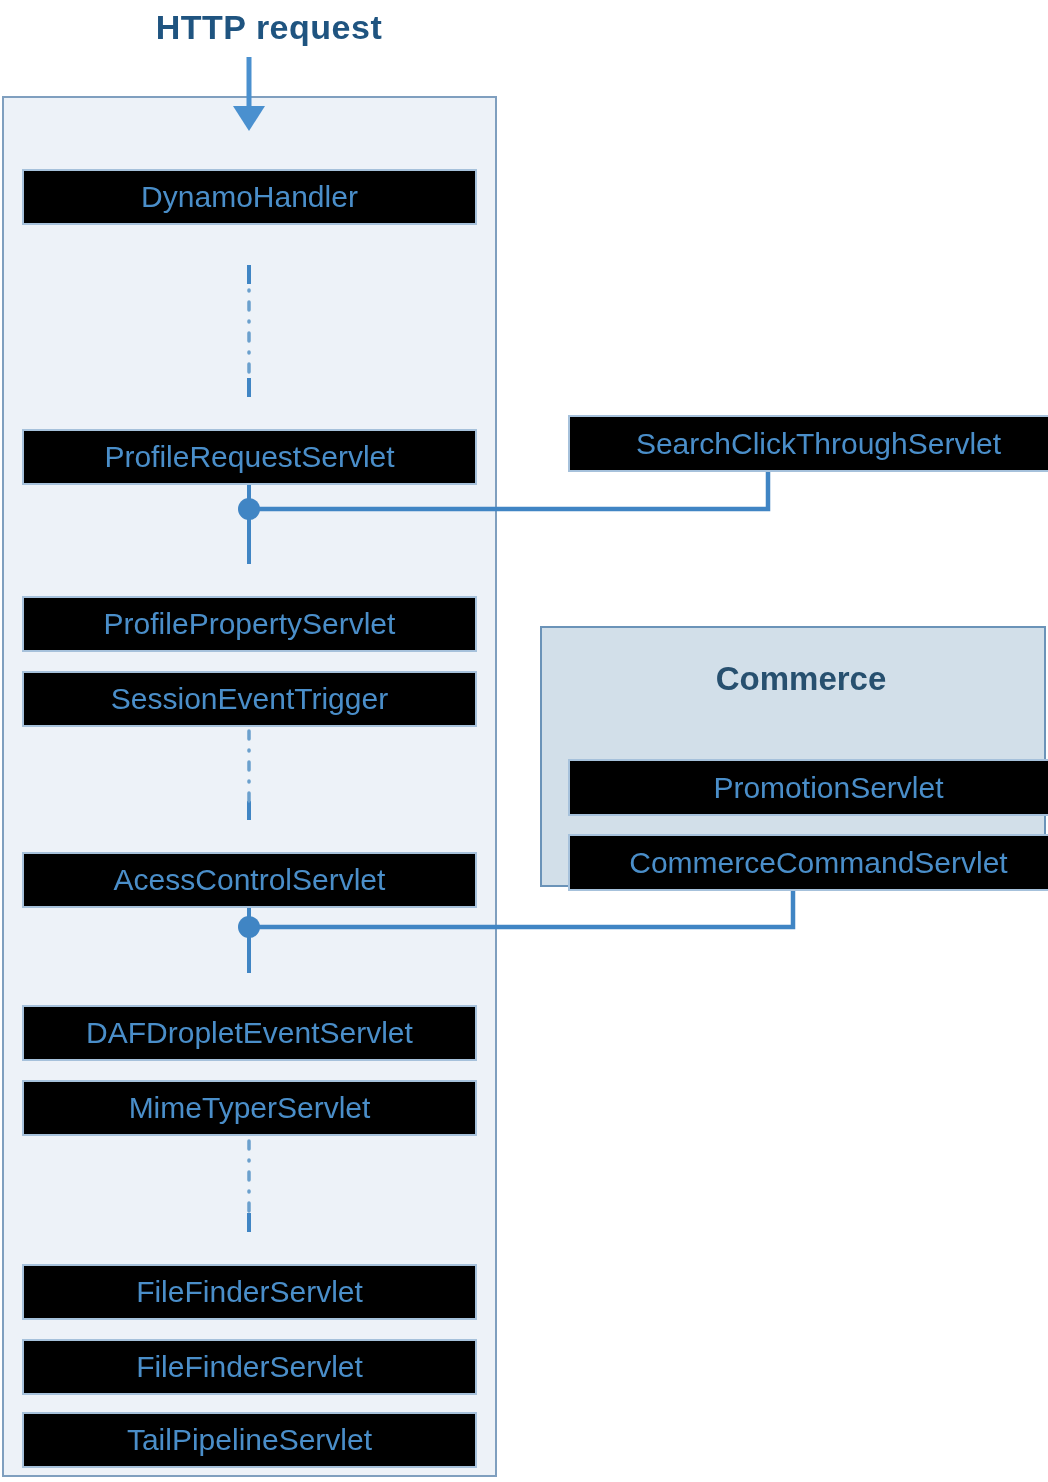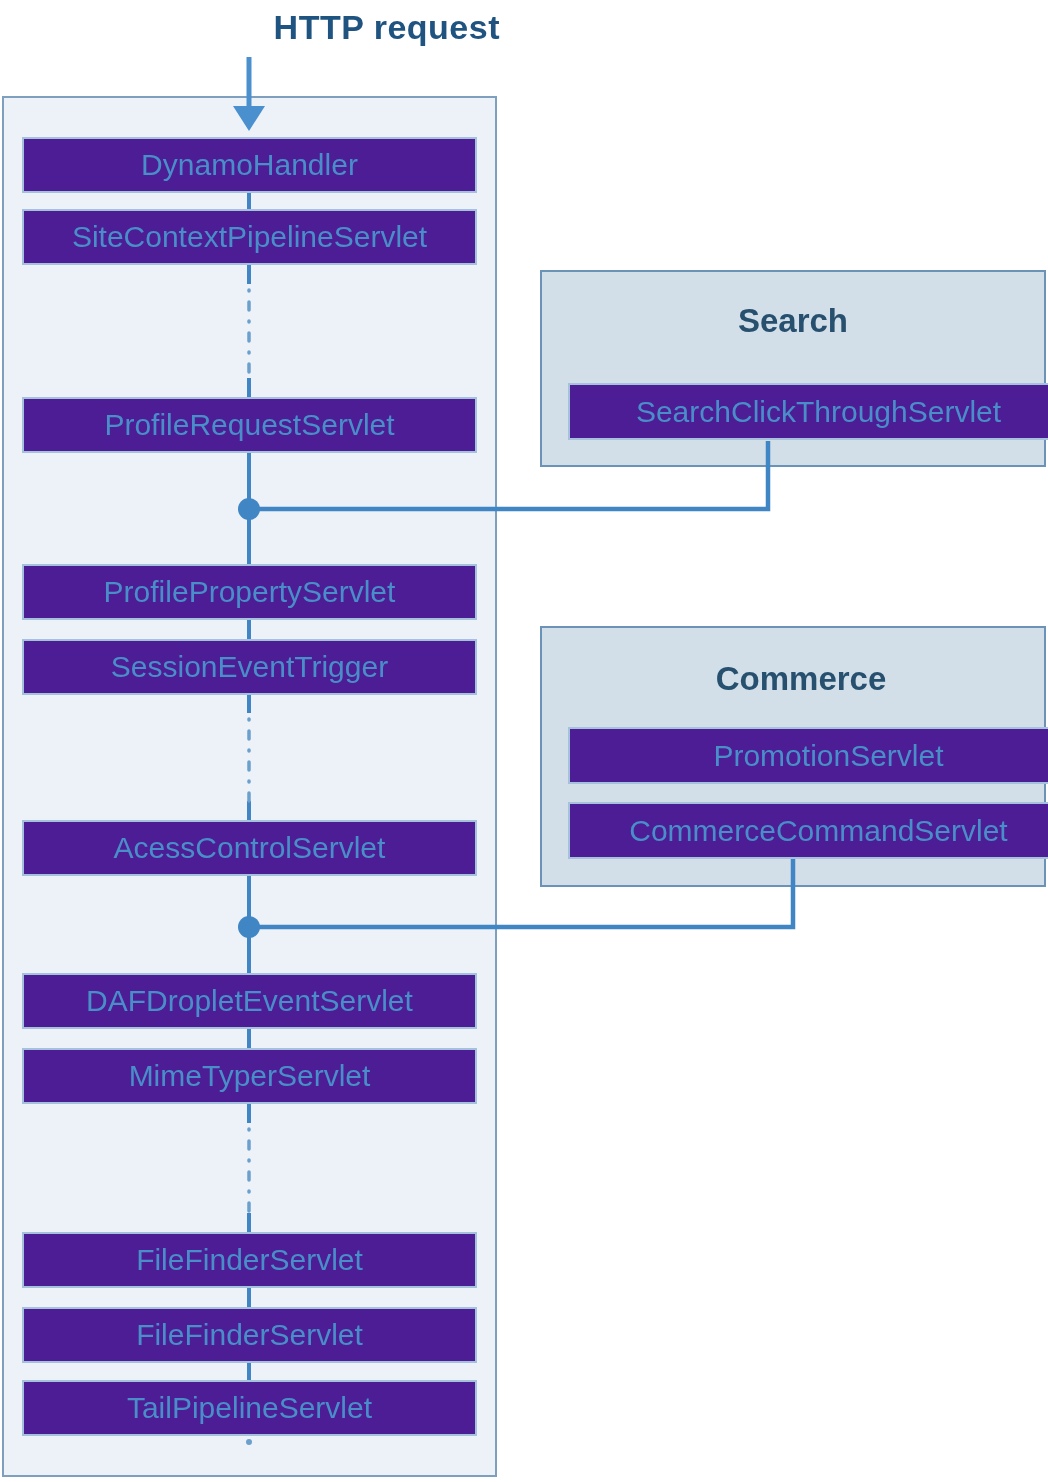--- a/index.html
+++ b/index.html
@@ -13,65 +13,62 @@
     --node-border:#a6c1db;
     --group-fill:#d2dfe9;
     --group-border:#6b93b8;
   }
   html,body{margin:0;padding:0;background:#fff;}
   .stage{
     position:relative;width:1048px;height:1482px;background:#ffffff;
     font-family:"Liberation Sans", sans-serif;overflow:hidden;
   }
   .page-title{
-    position:absolute;left:0;top:8px;width:500px;text-align:right;
-    font-size:34px;font-weight:bold;color:var(--title-text);letter-spacing:0.5px;
+    position:absolute;left:0;top:8px;width:500px;text-align:center;
+    font-size:34px;font-weight:bold;color:var(--title-text);letter-spacing:0.5px;padding-left:19px;
   }
   .container{
     position:absolute;left:2px;top:96px;width:495px;height:1381px;
     background:var(--container-fill);border:2px solid var(--container-border);
     box-sizing:border-box;
   }
   .group{
     position:absolute;background:var(--group-fill);
     border:2px solid var(--group-border);box-sizing:border-box;
   }
   .group-search{left:540px;top:270px;width:506px;height:197px;}
   .group-commerce{left:540px;top:626px;width:506px;height:261px;}
   .group-title{
     position:absolute;left:0;width:100%;text-align:center;
     font-size:33px;font-weight:bold;color:#27506f;
   }
   .group-search .group-title{top:30px;}
   .group-commerce .group-title{top:32px;margin-left:8px;}
   .node{
-    position:absolute;background:#4c1d95;border:2px solid var(--node-border);
+    position:absolute;background:#000000;border:2px solid var(--node-border);
     box-sizing:border-box;display:flex;align-items:center;justify-content:center;
-    font-size:30px;color:var(--node-text);white-space:nowrap;
+    font-size:30px;color:var(--node-text);white-space:nowrap;margin-top:32px;
   }
   .pnode{left:22px;width:455px;height:56px;}
   .n0{top:137px}.n1{top:209px}.n2{top:397px}.n3{top:564px}.n4{top:639px}
   .n5{top:820px}.n6{top:973px}.n7{top:1048px}.n8{top:1232px}.n9{top:1307px}
   .n10{top:1380px}
   .gnode{left:568px;width:501px;height:57px;}
   .gn-search{top:383px;}
   .gn-promo{top:727px;padding-left:20px;}
   .gn-ccs{top:802px;}
   .connectors{position:absolute;left:0;top:0;width:1048px;height:1482px;pointer-events:none;}
 </style>
 </head>
 <body>
 
 <div class="stage">
 
   <div class="container"></div>
 
-  <div class="group group-search">
-    <div class="group-title">Search</div>
-  </div>
 
   <div class="group group-commerce">
     <div class="group-title">Commerce</div>
   </div>
 
   <svg class="connectors" viewBox="0 0 1048 1482" xmlns="http://www.w3.org/2000/svg">
 
     <g>
       <line x1="249" y1="57" x2="249" y2="111" stroke="var(--arrow)" stroke-width="5"></line>
       <polygon points="249,131 233,106 265,106" fill="var(--arrow)"></polygon>
@@ -103,21 +100,20 @@
     <polyline points="768,441 768,509 249,509" fill="none" stroke="var(--connector)" stroke-width="4.5"></polyline>
 
     <polyline points="793,858 793,927 249,927" fill="none" stroke="var(--connector)" stroke-width="4.5"></polyline>
     <circle cx="249" cy="509" r="11" fill="var(--connector)"></circle>
     <circle cx="249" cy="927" r="11" fill="var(--connector)"></circle>
   </svg>
 
   <div class="page-title">HTTP request</div>
 
   <div class="node pnode n0">DynamoHandler</div>
-  <div class="node pnode n1">SiteContextPipelineServlet</div>
   <div class="node pnode n2">ProfileRequestServlet</div>
   <div class="node pnode n3">ProfilePropertyServlet</div>
   <div class="node pnode n5">AcessControlServlet</div>
   <div class="node pnode n4">SessionEventTrigger</div>
   <div class="node pnode n6">DAFDropletEventServlet</div>
   <div class="node pnode n7">MimeTyperServlet</div>
   <div class="node pnode n8">FileFinderServlet</div>
   <div class="node pnode n9">FileFinderServlet</div>
   <div class="node pnode n10">TailPipelineServlet</div>
 

